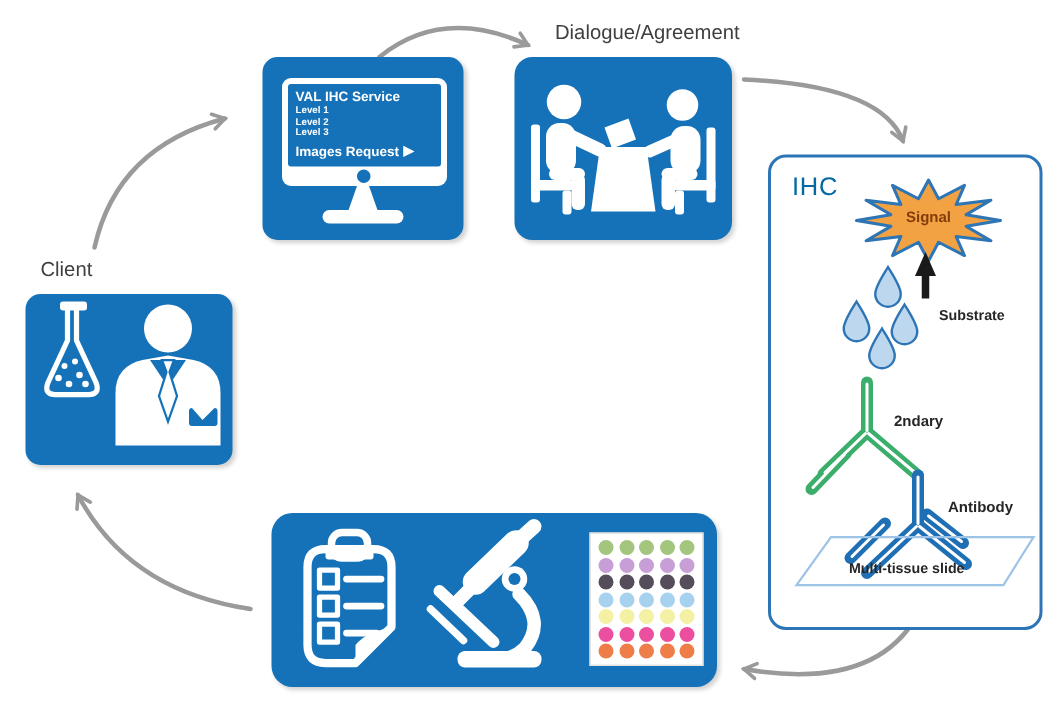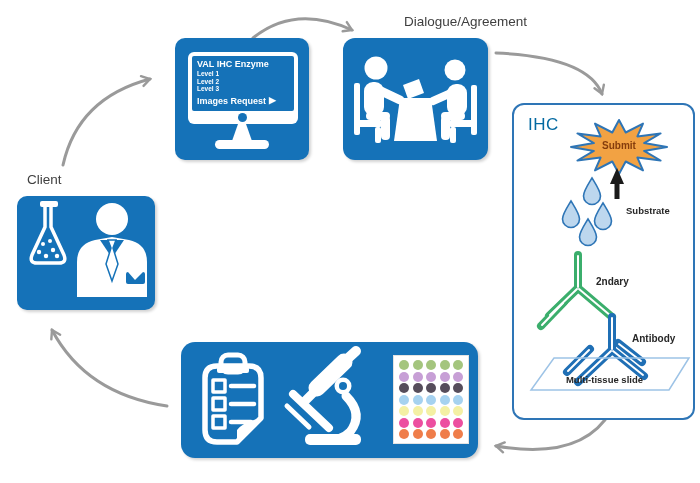--- a/index.html
+++ b/index.html
@@ -16,21 +16,21 @@
   .arrows{position:absolute;left:0;top:0;pointer-events:none;}
   .arrow{fill:none;stroke:var(--arrow_gray);stroke-width:3;stroke-linecap:round;}
 
   .bluebox{position:absolute;background:var(--box_blue);box-shadow:2px 2px 3px rgba(0,0,0,.18);}
   .box-portal{left:175px;top:38px;width:134px;height:122px;border-radius:10px;}
   .box-dialogue{left:343px;top:38px;width:145px;height:122px;border-radius:12px;}
   .box-client{left:17px;top:196px;width:138px;height:114px;border-radius:10px;}
   .box-results{left:181px;top:342px;width:297px;height:116px;border-radius:14px;}
 
   .lbl{position:absolute;font-size:13.5px;color:var(--text_dark);white-space:nowrap;}
-  .lbl-dialogue{left:370px;top:14px;margin-left:34px;}
+  .lbl-dialogue{left:370px;top:14px;}
   .lbl-client{left:27px;top:172px;}
   .lbl-results{left:181px;top:461px;width:297px;text-align:center;font-size:13px;}
   .center-title{left:230px;top:229px;width:224px;text-align:center;font-size:14px;white-space:nowrap;}
 
   
   .monitor-frame{position:absolute;left:13px;top:14px;width:110px;height:72px;background:#fff;border-radius:6px;}
   .monitor-screen{position:absolute;left:4px;top:4px;width:102px;height:55px;background:var(--box_blue);
     border-radius:2px;color:#fff;padding:3px 5px;box-sizing:border-box;}
   .screen-title{font-size:9px;font-weight:bold;line-height:11px;}
   .screen-level{font-size:6.5px;font-weight:bold;line-height:7.5px;}
@@ -87,21 +87,21 @@
     <path class="arrow" d="M611,411 Q582,461 496,446" marker-end="url(#ah)"></path>
     <path class="arrow" d="M167,406 Q86,394 52,330" marker-end="url(#ah)"></path>
   </svg>
 
   <div class="lbl lbl-dialogue abs">Dialogue/Agreement</div>
   <div class="lbl lbl-client abs">Client</div>
 
   <div class="bluebox box-portal">
     <div class="monitor-frame">
       <div class="monitor-screen">
-        <div class="screen-title">VAL IHC Enzyme</div>
+        <div class="screen-title">VAL IHC Service</div>
         <div class="screen-level">Level 1</div>
         <div class="screen-level">Level 2</div>
         <div class="screen-level">Level 3</div>
         <div class="screen-submit">
           <span>Images Request</span>
           <span class="play">▶</span>
         </div>
       </div>
       <div class="monitor-dot"></div>
     </div>
@@ -264,20 +264,20 @@
         <path class="ab-blue" d="M104,238 L128,257"></path>
         <path class="ab-mid" d="M98,213 V244"></path>
           <path class="ab-mid" d="M97,246 L65,276"></path>
         <path class="ab-mid" d="M99,246 L129,270"></path>
           <path class="ab-mid" d="M75,245 L54,266"></path>
         <path class="ab-mid" d="M105,239 L127,256"></path>
       </g>
       <polygon class="slide-plane" points="40,253 175,253 155,285 17,285"></polygon>
     </svg>
     <div class="ihc-title">IHC</div>
-    <div class="panel-lbl lbl-signal">Submit</div>
+    <div class="panel-lbl lbl-signal">Signal</div>
     <div class="panel-lbl lbl-substrate">Substrate</div>
     <div class="panel-lbl lbl-secondary">2ndary</div>
     <div class="panel-lbl lbl-antibody">Antibody</div>
     <div class="panel-lbl lbl-slide">Multi-tissue slide</div>
   </div>
 
 </div>
 
 </body></html>

